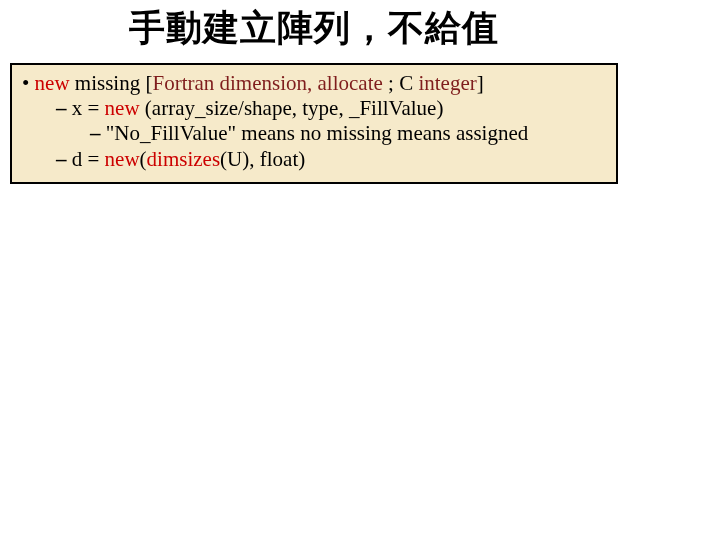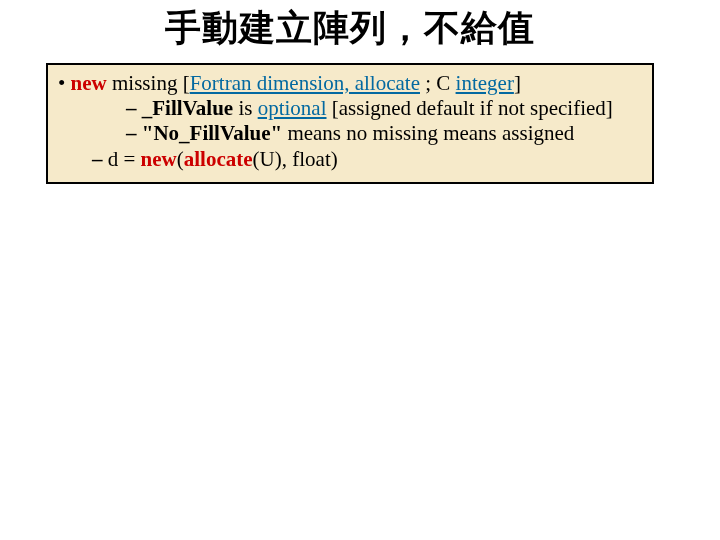--- a/index.html
+++ b/index.html
@@ -9,21 +9,20 @@
     height: 540px;
     background: #fff;
     font-family: "Times New Roman", Times, serif;
     color: #000;
   }
   .slide {
     width: 640px;
     height: 540px;
     box-sizing: border-box;
     padding: 4px 22px 0 10px;
-    margin-left: 36px;
   }
   .title {
     font-family: "PMingLiU", "MingLiU", "SimSun", serif;
     font-weight: bold;
     font-size: 36px;
     text-align: center;
     margin: 0 0 10px 0;
     letter-spacing: 1px;
   }
   .content-box {
@@ -36,48 +35,48 @@
   .l1 { margin-left: 0; }
   .l2 { margin-left: 34px; }
   .l3 { margin-left: 68px; }
   .bullet-dot::before {
     content: "• ";
   }
   .bullet-dash::before {
     content: "– ";
     font-weight: bold;
   }
-  .b { font-weight: bold; }
+  .b { font-weight: normal; }
   .red { color: #cc0000; }
-  .green { color: #0369a1; text-decoration: underline; }
+  .green { color: #7f1d1d; }
   .blue { color: #1a1aee; }
 </style>
 </head>
 <body>
 
 <div class="slide">
 
   <div class="title">手動建立陣列，不給值</div>
 
   <div class="content-box">
 
     <div class="l1 bullet-dot">
       <span class="b red">new</span><span> missing  [</span><span class="green">Fortran dimension, allocate</span><span> ; C </span><span class="green">integer</span><span>]</span>
     </div>
 
+    <div class="l2 bullet-dash">
+      <span>x = </span><span class="b red">new</span><span> (array_size/shape, type, _FillValue)</span>
+    </div>
 
-    <div class="l3 bullet-dash">
-      <span class="b">_FillValue</span><span> is </span><span class="green">optional</span><span> [assigned default if not specified]</span>
-    </div>
 
     <div class="l3 bullet-dash">
       <span class="b">"No_FillValue"</span><span> means no missing means assigned</span>
     </div>
 
 
 
 
     <div class="l2 bullet-dash">
-      <span>d = </span><span class="b red">new</span><span>(</span><span class="b red">allocate</span><span>(U), float)</span>
+      <span>d = </span><span class="b red">new</span><span>(</span><span class="b red">dimsizes</span><span>(U), float)</span>
     </div>
 
   </div>
 </div>
 
 </body></html>

